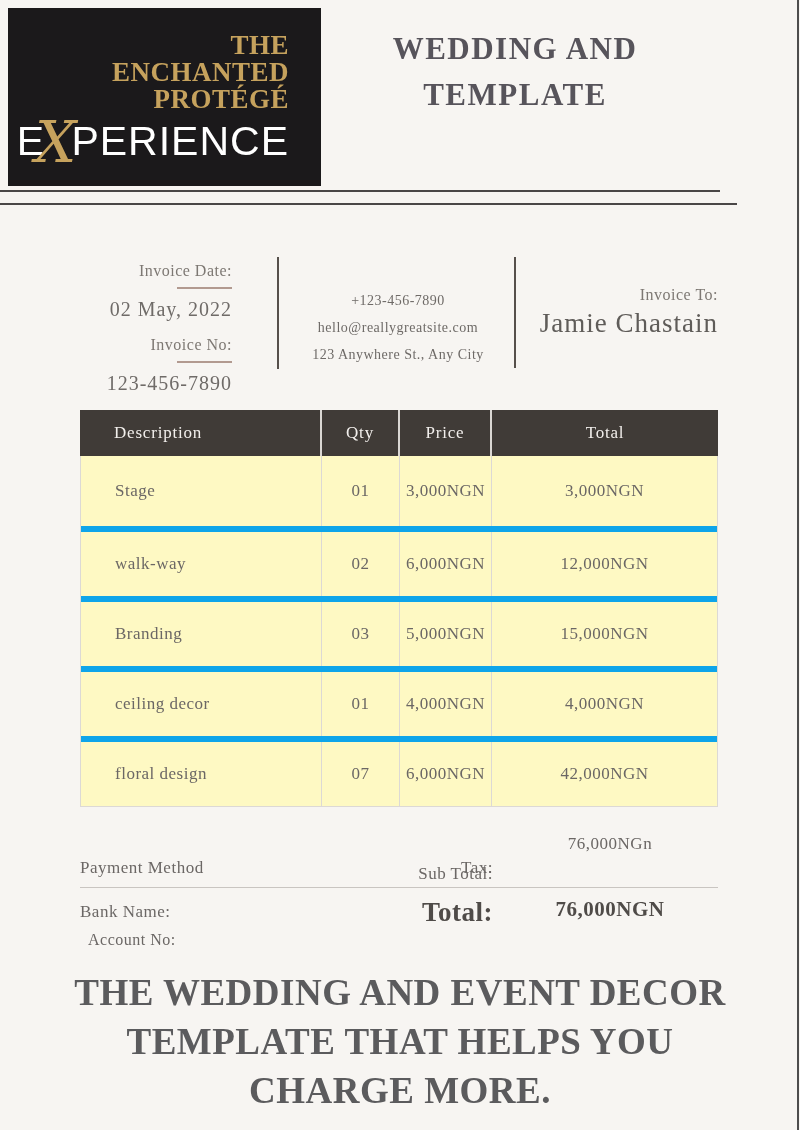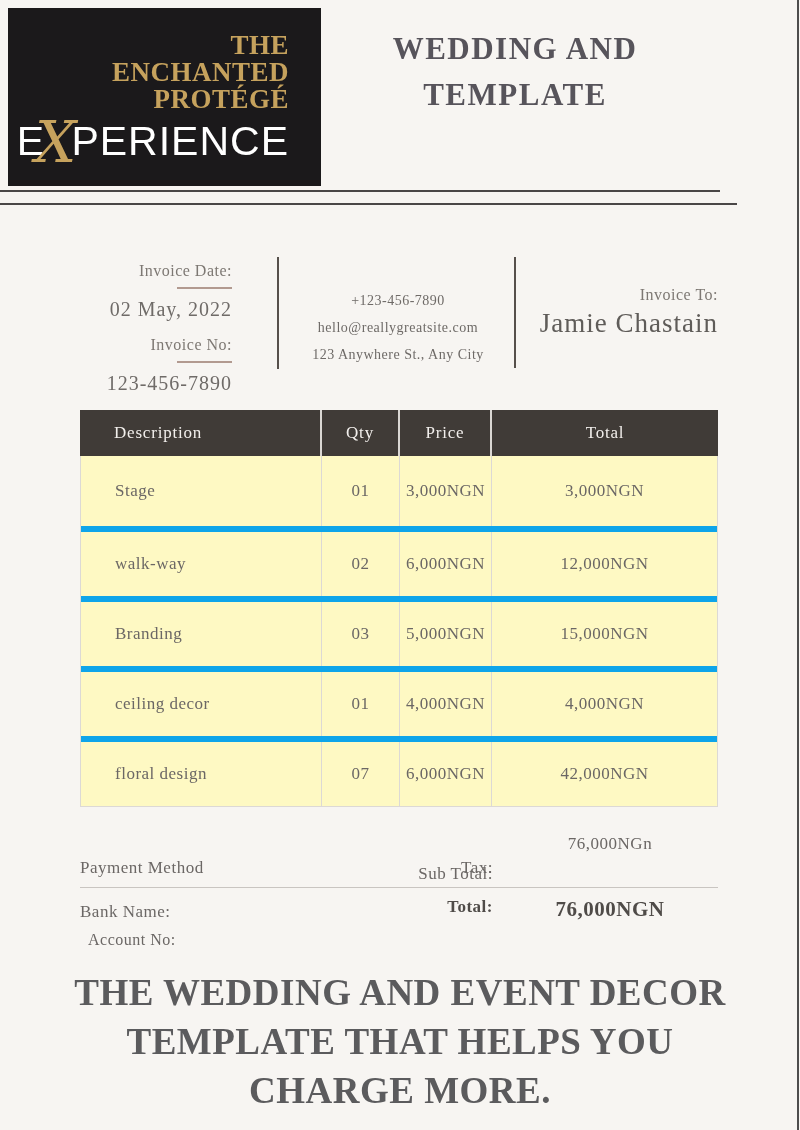--- a/index.html
+++ b/index.html
@@ -96,21 +96,21 @@
   
   .sum-label { position:absolute; font-size:17px; color:#6b6765; letter-spacing:0.5px; }
   .lbl-subtotal { left:300px; top:834px; width:193px; text-align:right;margin-top:30px; }
   .val-subtotal { left:520px; top:834px; width:180px; text-align:center; position:absolute;
                   font-size:17px; color:#6b6765; letter-spacing:0.5px; }
   .lbl-payment  { left:80px;  top:858px; }
   .lbl-tax      { left:300px; top:858px; width:193px; text-align:right; }
   .sum-rule { position:absolute; left:80px; top:887px; width:638px; height:1px; background:#c9c5c1; }
   .lbl-bank     { left:80px;  top:902px; }
   .lbl-total    { position:absolute; left:300px; top:897px; width:193px; text-align:right;
-                  font-size:17px; font-weight:bold; color:#4f4b48; letter-spacing:0.5px; }
+                  font-size:27px; font-weight:bold; color:#4f4b48; letter-spacing:0.5px; }
   .val-total    { position:absolute; left:520px; top:897px; width:180px; text-align:center;
                   font-size:21px; font-weight:bold; color:#4f4b48; letter-spacing:0.5px; }
   .lbl-account  { left:88px;  top:931px; font-size:16px; }
 
   
   .footer-headline {
     position:absolute; left:0; top:968px; width:100%;
     text-align:center; color:#5b5b5d;
     font-size:37px; font-weight:600; line-height:49px; letter-spacing:0.5px;
   }

